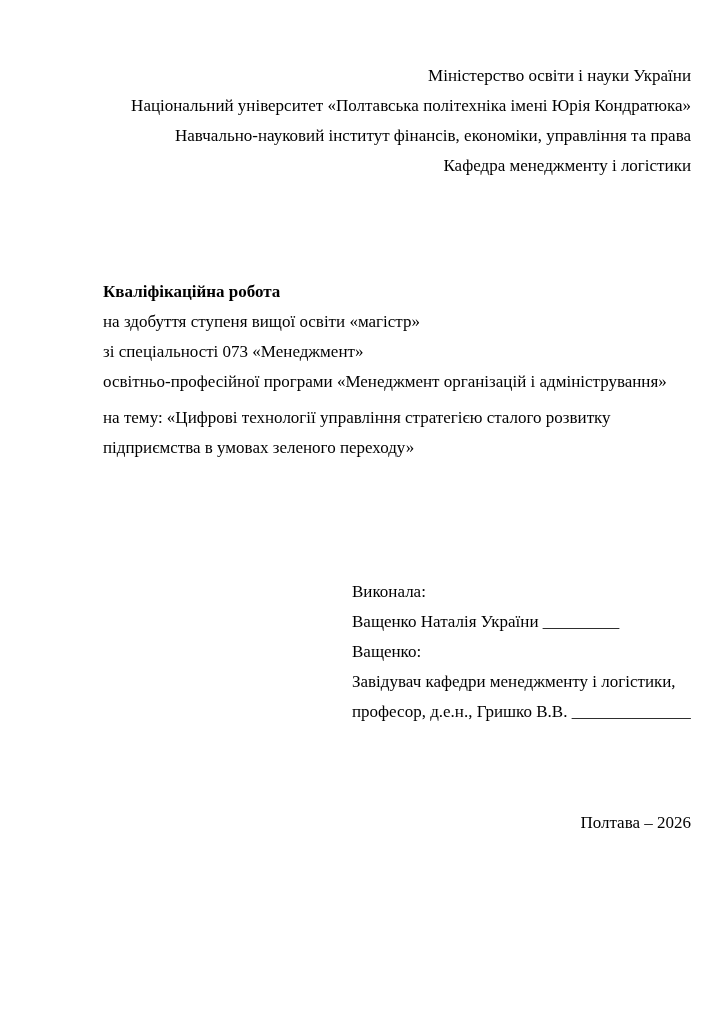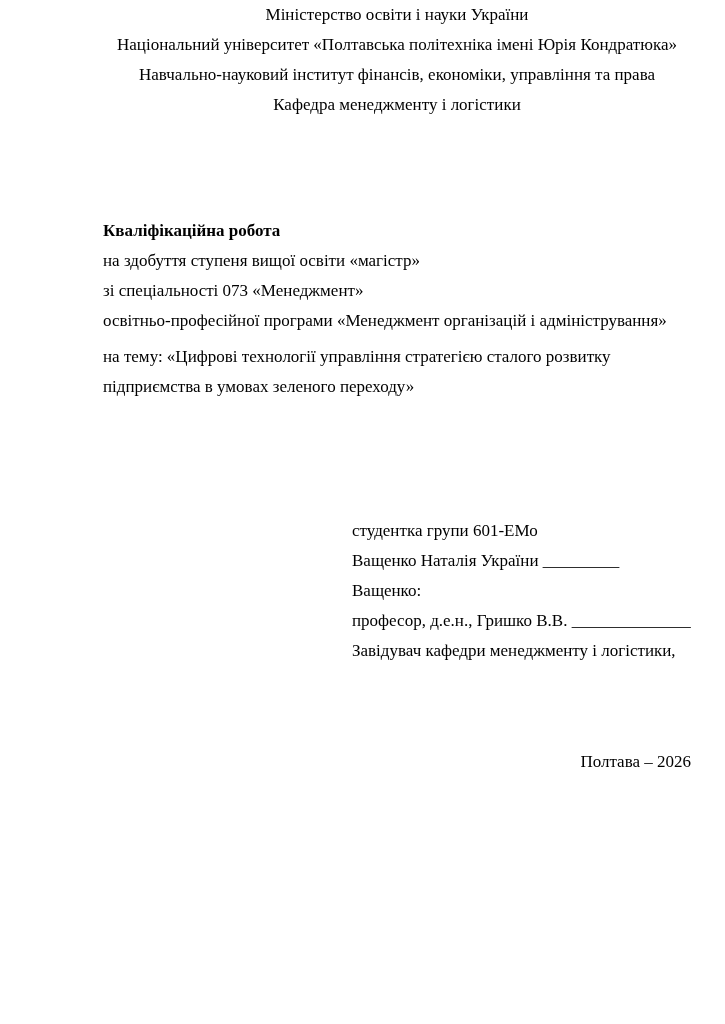--- a/index.html
+++ b/index.html
@@ -15,21 +15,22 @@
     width: 725px;
     height: 1024px;
     background: #ffffff;
     color: #000000;
     font-family: "Liberation Serif", "DejaVu Serif", serif;
     font-size: 17px;
     line-height: 30px;
     padding: 0 34px 0 103px;
   }
   .header-block {
-    text-align: center;
+    padding-top: 61px;
+    text-align: right;
   }
   .title-block {
     margin-top: 96px;
   }
   .work-title {
     font-weight: bold;
   }
   .topic-first {
     margin-top: 6px;
   }
@@ -61,24 +62,24 @@
   <div class="title-block">
     <div class="line work-title">Кваліфікаційна робота</div>
     <div class="line">на здобуття ступеня вищої освіти «магістр»</div>
     <div class="line">зі спеціальності 073 «Менеджмент»</div>
     <div class="line">освітньо-професійної програми «Менеджмент організацій і адміністрування»</div>
     <div class="line topic-first">на тему: «Цифрові технології управління стратегією сталого розвитку</div>
     <div class="line">підприємства в умовах зеленого переходу»</div>
   </div>
 
   <div class="author-block">
-    <div class="line">студентка групи 601-ЕМо</div>
+    <div class="line">Виконала:</div>
     <div class="line">Ващенко Наталія України _________</div>
     <div class="line">Ващенко:</div>
+    <div class="line">Завідувач кафедри менеджменту і логістики,</div>
     <div class="line">професор, д.е.н., Гришко В.В. ______________</div>
-    <div class="line">Завідувач кафедри менеджменту і логістики,</div>
   </div>
 
   <div class="footer-block">
     <span class="line">Полтава – 2026</span>
   </div>
 
 </div>
 
 </body></html>

